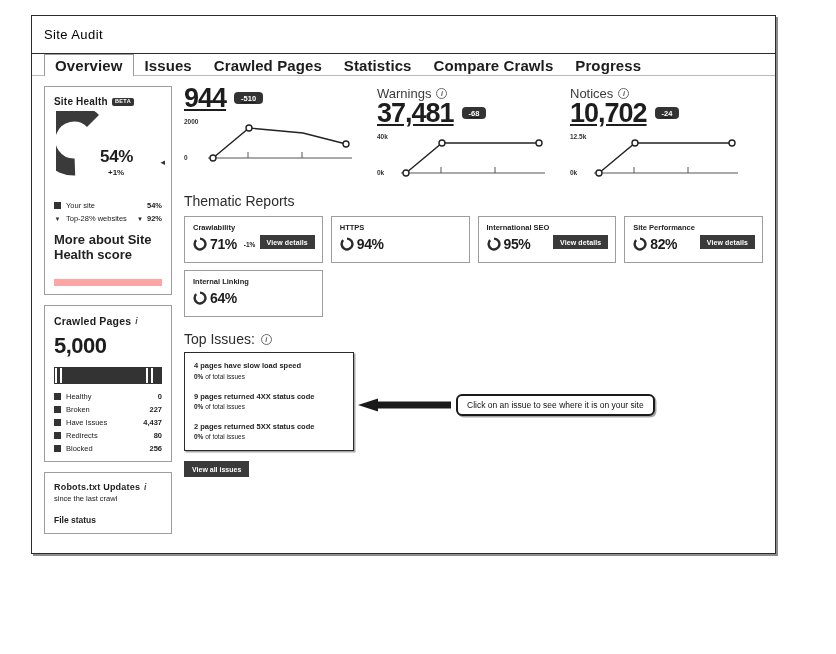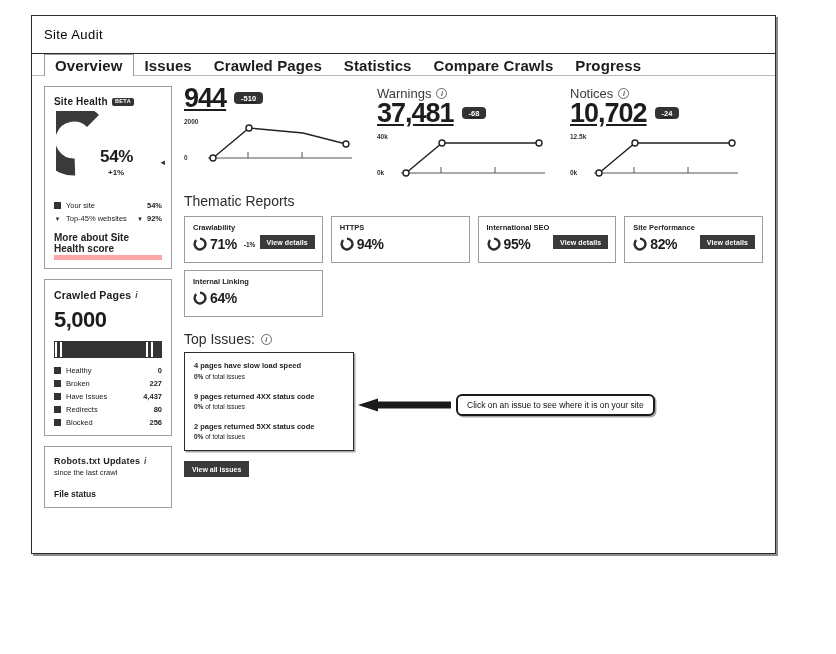--- a/index.html
+++ b/index.html
@@ -140,26 +140,26 @@
   }
   .legend-caret {
     width: 7px; margin-right: 5px; flex: 0 0 7px;
     font-size: 6px; color: #333; text-align: center;
   }
   .legend-label { flex: 1 1 auto; white-space: nowrap; }
   .legend-val { font-weight: bold; font-size: 7.5px; }
   .legend-chev { font-size: 6px; margin-left: 3px; }
 
   #health-link {
-    font-size: 10px; font-weight: bold;
+    font-size: 13px; font-weight: bold;
     margin-top: 9px;
     color: #222;
-    border-bottom: 5px solid #fca5a5;
+    border-bottom: 7px solid #fca5a5;
     display: inline-block;
-    padding-bottom: 1px;
+    padding-bottom: 17px;
   }
 
   
   #crawled-count {
     font-size: 22px; font-weight: bold;
     margin: 6px 0 2px 0;
     letter-spacing: -.5px;
   }
   #crawled-bar {
     height: 17px;
@@ -318,21 +318,21 @@
         </div>
 
         <div class="legend-row">
           <span class="legend-sw"></span>
           <span class="legend-label">Your site</span>
           <span class="legend-val">54%</span>
         </div>
 
         <div class="legend-row">
           <span class="legend-caret">▼</span>
-          <span class="legend-label">Top-45% websites</span>
+          <span class="legend-label">Top-28% websites</span>
           <span class="legend-chev">▼</span>
           <span class="legend-val" style="margin-left:4px">92%</span>
         </div>
 
         <div id="health-link">More about Site Health score</div>
       </div>
 
       <div class="panel" id="crawled-panel">
         <div class="panel-title">
           <span style="font-size:10.5px">Crawled Pages</span>

